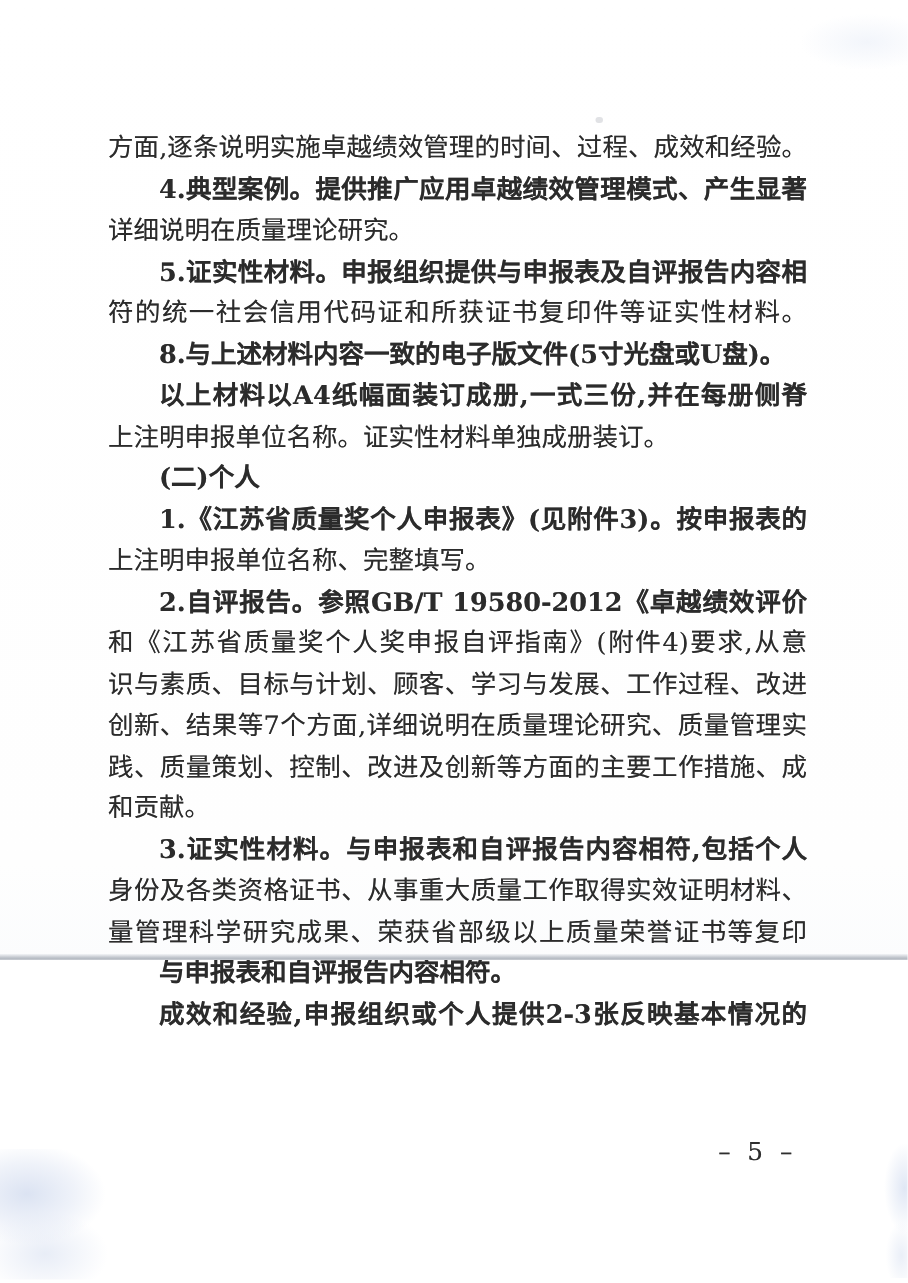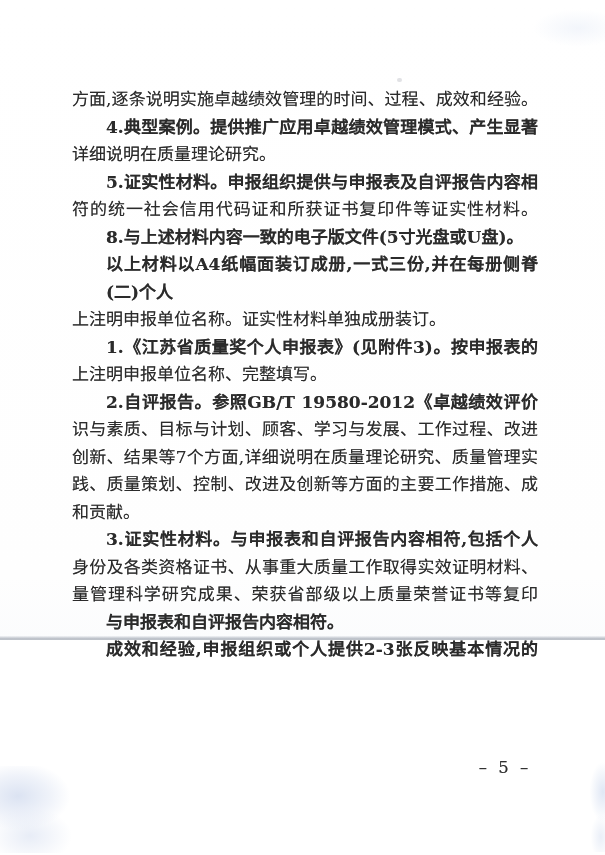--- a/index.html
+++ b/index.html
@@ -112,25 +112,26 @@
 
   <div class="text-block" id="text-block">
 
   <div class="text-line justify">方面,逐条说明实施卓越绩效管理的时间、过程、成效和经验。</div>
       <div class="text-line indent justify">4.典型案例。提供推广应用卓越绩效管理模式、产生显著</div>
       <div class="text-line">详细说明在质量理论研究。</div>
       <div class="text-line indent justify">5.证实性材料。申报组织提供与申报表及自评报告内容相</div>
       <div class="text-line justify">符的统一社会信用代码证和所获证书复印件等证实性材料。</div>
       <div class="text-line indent">8.与上述材料内容一致的电子版文件(5寸光盘或U盘)。</div>
       <div class="text-line indent justify">以上材料以A4纸幅面装订成册,一式三份,并在每册侧脊</div>
+      <div class="text-line">上注明申报单位名称。证实性材料单独成册装订。</div>
       <div class="text-line indent">(二)个人</div>
-      <div class="text-line">上注明申报单位名称。证实性材料单独成册装订。</div>
       <div class="text-line indent justify">1.《江苏省质量奖个人申报表》(见附件3)。按申报表的</div>
       <div class="text-line">上注明申报单位名称、完整填写。</div>
       <div class="text-line indent justify">2.自评报告。参照GB/T 19580-2012《卓越绩效评价准则》</div>
+      <div class="text-line justify">和《江苏省质量奖个人奖申报自评指南》(附件4)要求,从意</div>
       <div class="text-line justify">识与素质、目标与计划、顾客、学习与发展、工作过程、改进与</div>
       <div class="text-line justify">创新、结果等7个方面,详细说明在质量理论研究、质量管理实</div>
       <div class="text-line justify">践、质量策划、控制、改进及创新等方面的主要工作措施、成效</div>
       <div class="text-line">和贡献。</div>
       <div class="text-line indent justify">3.证实性材料。与申报表和自评报告内容相符,包括个人</div>
       <div class="text-line justify">身份及各类资格证书、从事重大质量工作取得实效证明材料、质</div>
       <div class="text-line justify">量管理科学研究成果、荣获省部级以上质量荣誉证书等复印件。</div>
       <div class="text-line indent">与申报表和自评报告内容相符。</div>
       <div class="text-line indent justify">成效和经验,申报组织或个人提供2-3张反映基本情况的</div>
     </div>

